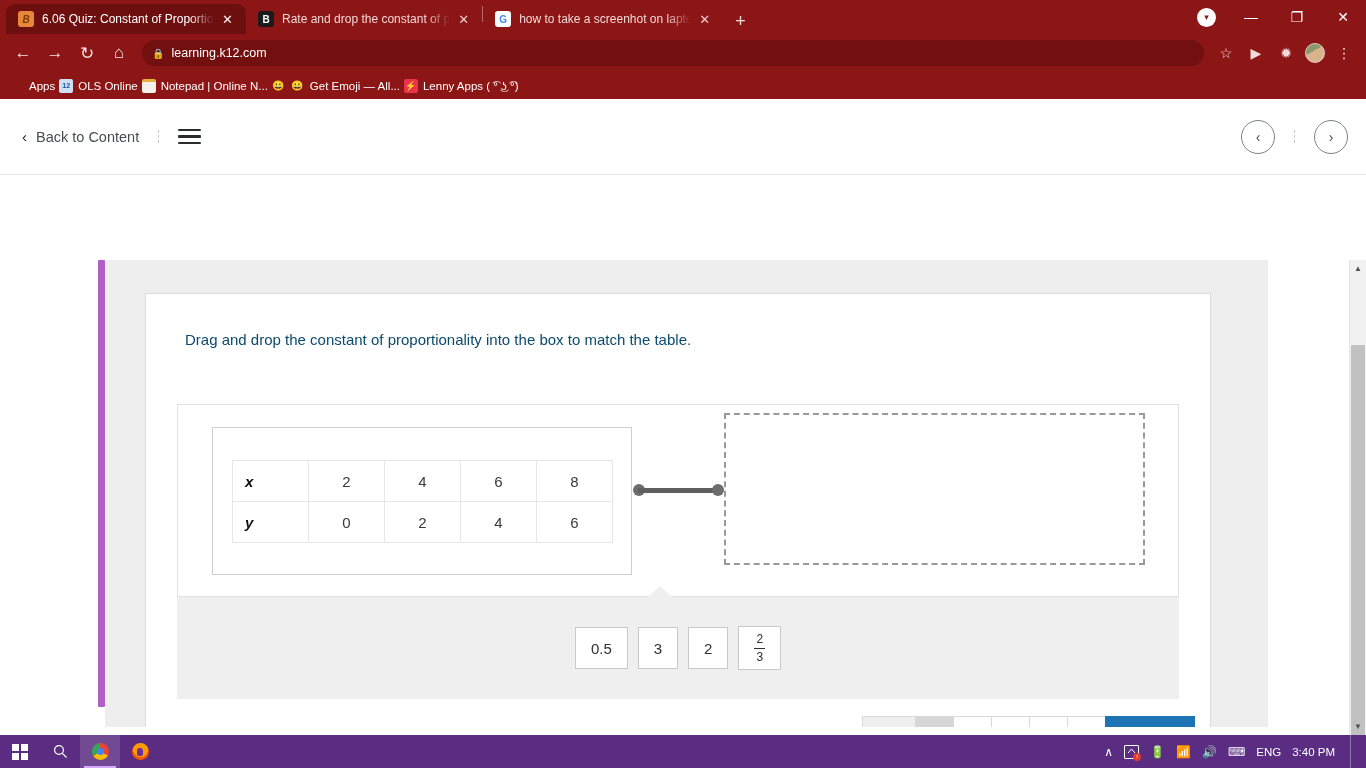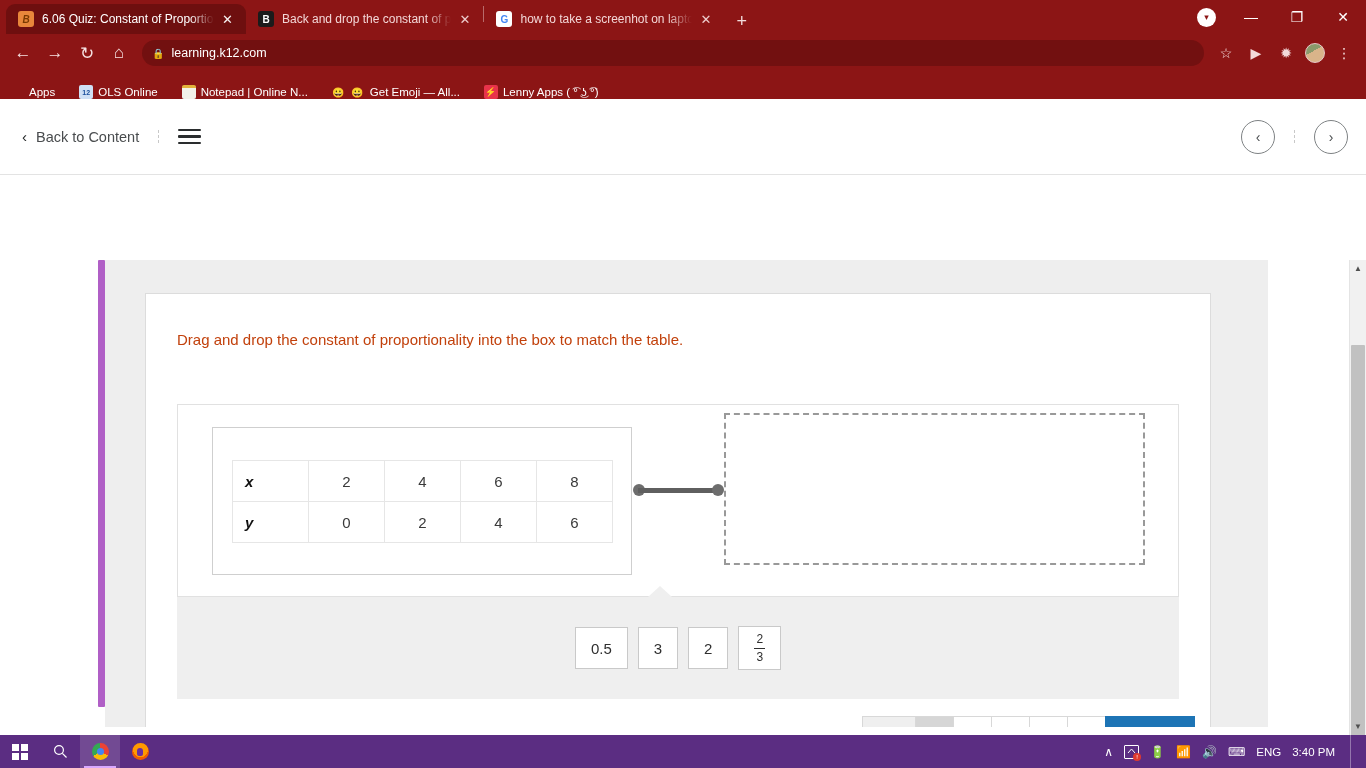--- a/index.html
+++ b/index.html
@@ -58,21 +58,21 @@
     flex: 1 1 auto; height: 26px; background: #721010; border-radius: 13px;
     display: flex; align-items: center; padding: 0 10px; margin: 0 6px;
     font-size: 12.5px; color: #e8c9c9; gap: 7px; overflow: hidden;
   }
   #omnibox .lock { font-size: 10px; color: #efd6d6; }
   #omnibox .uhost { color: #ffffff; }
   #omnibox .upath { color: #d7a5a5; white-space: nowrap; overflow: hidden; text-overflow: ellipsis; }
   .tbtn-r { width: 28px; height: 28px; display: flex; align-items: center; justify-content: center; color: #f3dada; font-size: 14px; }
   #avatar { width: 20px; height: 20px; border-radius: 50%; background: linear-gradient(150deg,#8a9a6b 40%,#d9b48a 40%); border: 1px solid #e7c9c9; margin: 0 3px; }
 
-  #bookmarks { height: 27px; display: flex; align-items: flex-end; padding: 0 10px; gap: 24px; background: #8c1515; font-size: 11.5px; color: #ffffff; }
+  #bookmarks { height: 27px; display: flex; align-items: center; padding: 0 10px; gap: 4px; background: #8c1515; font-size: 11.5px; color: #ffffff; }
   .bm { display: flex; align-items: center; gap: 5px; white-space: nowrap; }
   .bmico { width: 14px; height: 14px; display: flex; align-items: center; justify-content: center; font-size: 10px; border-radius: 2px; }
   .ico-apps { display: grid; grid-template-columns: repeat(3,3px); grid-template-rows: repeat(3,3px); gap: 1px; }
   .ico-apps i { background: #e8c44f; display: block; }
   .ico-apps i:nth-child(1){background:#e55} .ico-apps i:nth-child(2){background:#fc3}
   .ico-apps i:nth-child(3){background:#4a8} .ico-apps i:nth-child(4){background:#49f}
   .ico-apps i:nth-child(5){background:#e55} .ico-apps i:nth-child(6){background:#fc3}
   .ico-apps i:nth-child(7){background:#4a8} .ico-apps i:nth-child(8){background:#49f}
   .ico-apps i:nth-child(9){background:#e55}
   .ico-k12 { background: #cfe0f5; color: #1a4f9c; font-size: 7px; font-weight: bold; }
@@ -97,21 +97,21 @@
 
   #content { position: relative; height: 560px; background: #ffffff; }
   #accent { position: absolute; left: 98px; top: 85px; width: 7px; height: 447px; background: #b05fc6; border-radius: 1px; }
   #canvas { position: absolute; left: 105px; top: 85px; right: 98px; bottom: 8px; background: #eeeeee; overflow: hidden; }
 
   #card {
     position: absolute; left: 40px; top: 33px; width: 1066px; bottom: 0;
     background: #ffffff; border: 1px solid #dcdcdc; border-bottom: none;
   }
 
-  .qtext { font-size: 15px; color: #c2410c; margin-left: 31px; }
+  .qtext { font-size: 15px; color: #0c4a6e; margin-left: 39px; }
   #q1 { margin-top: 37px; }
   #q2 { margin-top: 25px; }
 
   #dragarea { position: absolute; left: 31px; top: 110px; right: 31px; height: 193px; border: 1px solid #e1e1e1; background: #ffffff; }
 
   #tablewrap { position: absolute; left: 34px; top: 22px; width: 420px; height: 148px; border: 1px solid #cfcfcf; background: #ffffff; }
   table.datatab { border-collapse: collapse; margin: 32px 0 0 19px; }
   table.datatab td { border: 1px solid #e6e6e6; height: 41px; width: 76px; text-align: center; font-size: 15px; color: #3a3a3a; }
   table.datatab td.hd { width: 76px; font-weight: bold; font-style: italic; text-align: left; padding-left: 12px; font-size: 15px; color: #111; }
 
@@ -176,21 +176,21 @@
   <div id="tabstrip">
 
     <div class="tab active">
       <span class="fav fav-bs">B</span>
       <span class="ttl">6.06 Quiz: Constant of Proportion</span>
       <span class="tclose">✕</span>
     </div>
 
     <div class="tab">
       <span class="fav fav-bs2">B</span>
-      <span class="ttl">Back and drop the constant of p</span>
+      <span class="ttl">Rate and drop the constant of p</span>
       <span class="tclose">✕</span>
     </div>
     <div class="tabsep"></div>
 
     <div class="tab">
       <span class="fav fav-g">G</span>
       <span class="ttl">how to take a screenhot on lapto</span>
       <span class="tclose">✕</span>
     </div>
 

